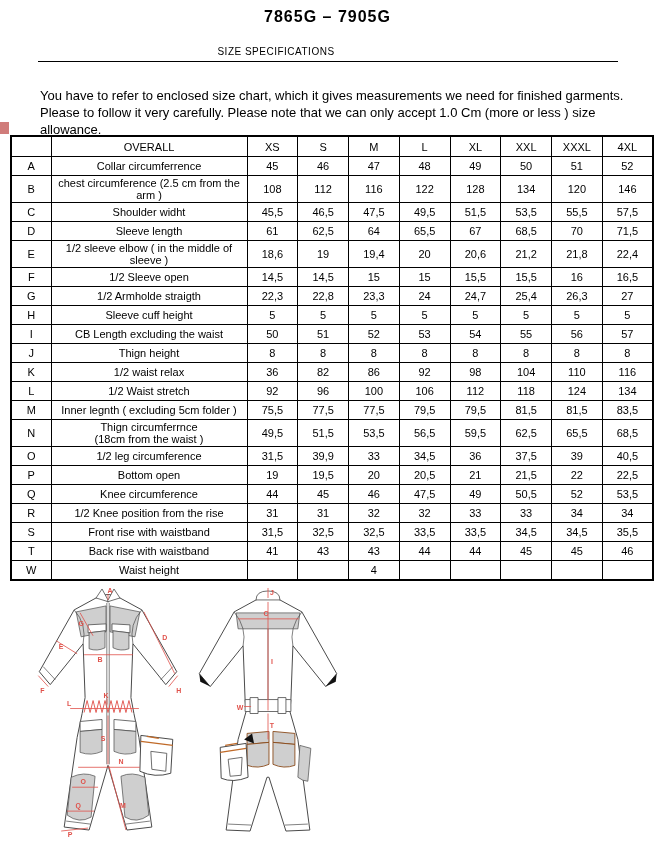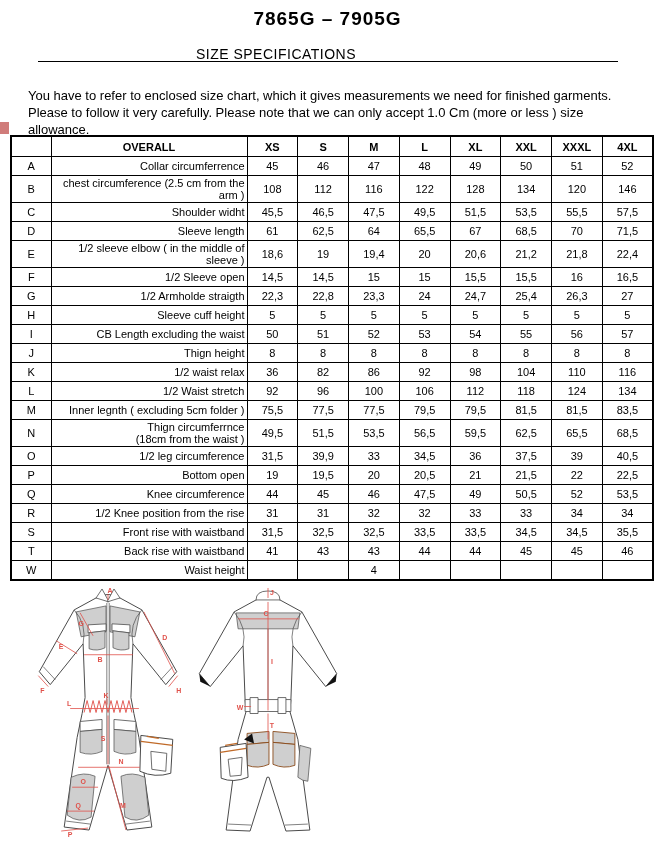--- a/index.html
+++ b/index.html
@@ -1,33 +1,33 @@
 <!DOCTYPE html>
 <html><head>
 <meta charset="utf-8">
 <style>
   html,body { margin:0; padding:0; background:#ffffff; }
   body { width:655px; height:841px; position:relative; font-family:"Liberation Sans",sans-serif; color:#000; overflow:hidden; }
 
   .title { position:absolute; top:8px; left:0; width:655px; text-align:center;
-           font-size:19px; font-weight:bold; letter-spacing:1px; }
+           font-size:16px; font-weight:bold; letter-spacing:1px; }
   .subtitle { position:absolute; top:46px; left:0; width:552px; text-align:center;
-              font-size:14px; letter-spacing:.5px; font-weight:500; }
+              font-size:10px; letter-spacing:.5px; font-weight:500; }
   .divider { position:absolute; top:61px; left:38px; width:580px; height:0;
              border-top:1.4px solid #000; }
-  .intro { position:absolute; top:74px; left:28px; width:586px;
+  .intro { position:absolute; top:74px; left:40px; width:586px;
            font-size:13px; line-height:17px; }
   .red-marker { position:absolute; left:0px; top:122px; width:9px; height:12px; }
 
   table.size-table { position:absolute; left:10px; top:135px; width:642px;
                      border-collapse:collapse; table-layout:fixed; border:2px solid #000; }
   .size-table th, .size-table td { border:1.5px solid #000; font-size:11px;
                      text-align:center; vertical-align:middle; padding:1px 2px; height:16px; }
-  .size-table th { font-weight:bold; height:17px; }
-  .size-table td.label { white-space:pre-line; line-height:12px;text-align:right; }
+  .size-table th { font-weight:normal; height:17px; }
+  .size-table td.label { white-space:pre-line; line-height:12px; }
   col.c-code { width:40px; } col.c-label { width:196px; } col.c-size { width:50.75px; }
 
   .diagrams { position:absolute; left:0; top:586px; width:655px; height:255px; }
   svg.fig { position:absolute; top:0; overflow:visible; }
   svg.front { left:36px; } svg.back { left:192px; }
 
   .g-outline { fill:#fff; stroke:#4a4a4a; stroke-width:1; stroke-linejoin:round; }
   .g-part    { fill:#fff; stroke:#4a4a4a; stroke-width:.8; stroke-linejoin:round; }
   .g-line    { fill:none; stroke:#4a4a4a; stroke-width:.7; }
   .g-shade   { fill:#cfcfcf; stroke:#4a4a4a; stroke-width:.7; stroke-linejoin:round; }

